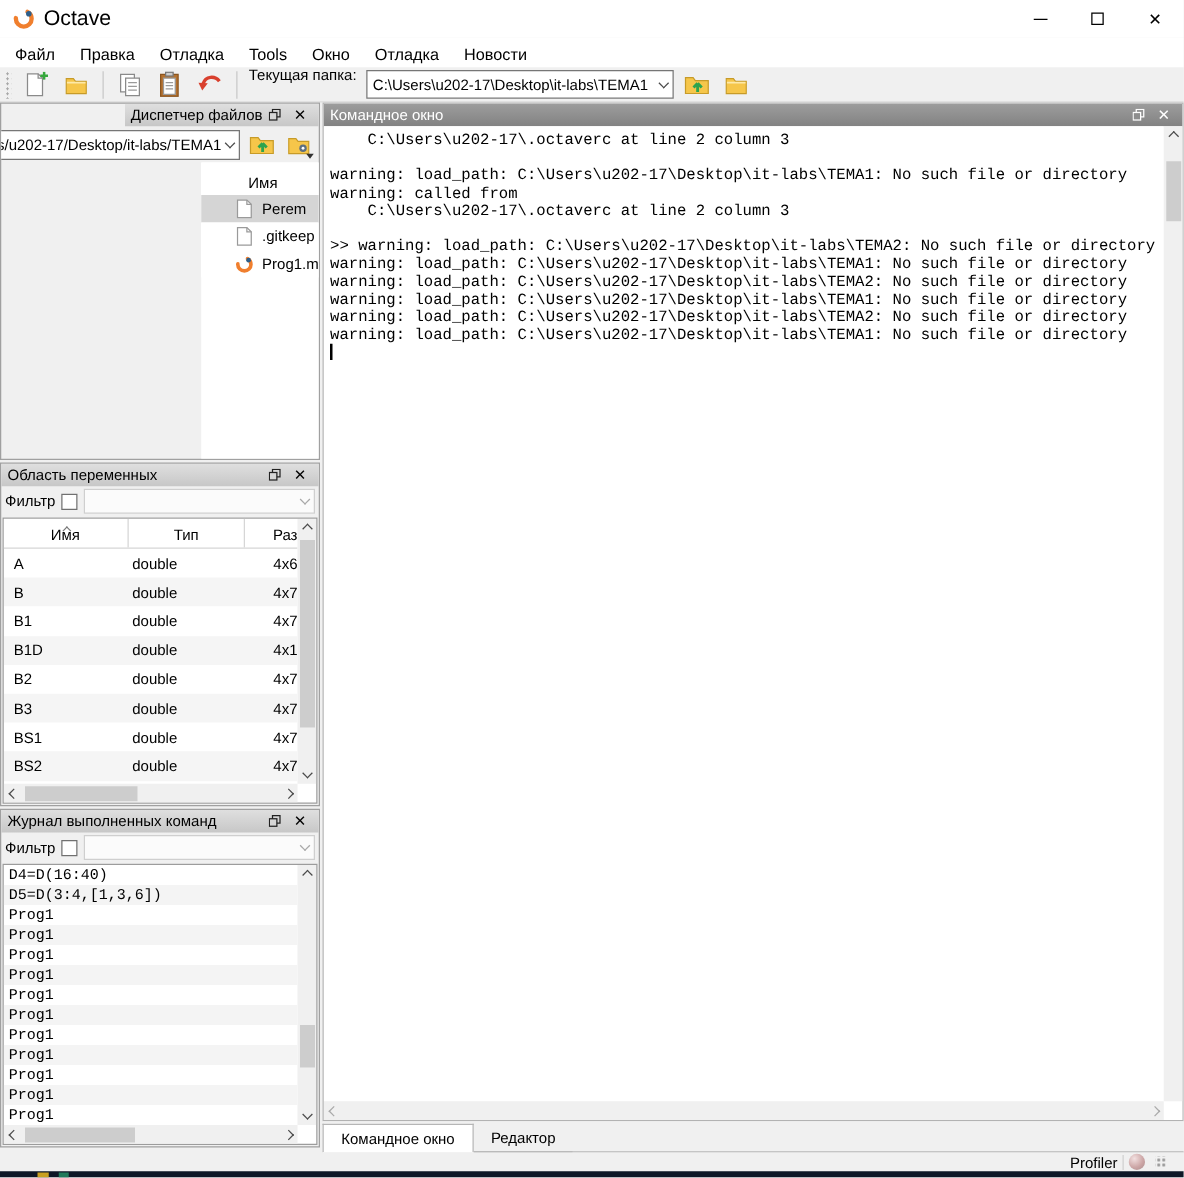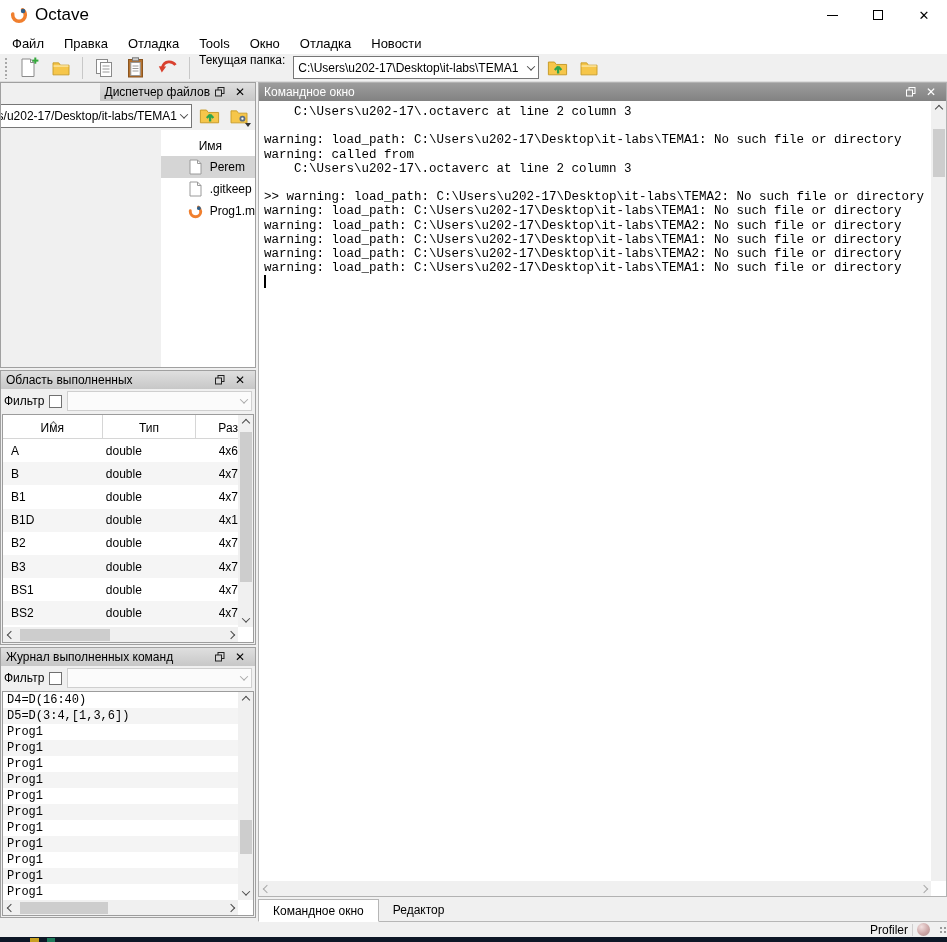--- a/index.html
+++ b/index.html
@@ -103,21 +103,21 @@
   
   .cmd-body { position:absolute; top:18px; left:0; right:15px; bottom:15px; background:#fff; overflow:hidden; }
   .console { font-family:"Liberation Mono", monospace; font-size:12.5px; line-height:14.2px; white-space:pre; padding:4px 0 0 5px; }
   .cursor { display:inline-block; width:1.5px; height:13px; background:#000; vertical-align:-2px; }
   .cmd-vsb { top:18px; bottom:15px; }
 
   
   .tabbar { position:absolute; left:258px; right:0; top:897px; height:25px; background:#f0f0f0; display:flex; align-items:flex-end; border-bottom:1px solid #b6b6b6; }
   .tab { height:23px; padding:4px 14px 0; font-size:12px; margin-bottom:-1px; border-bottom:1px solid #b6b6b6; }
   .tab.active { background:#fff; border:1px solid #b6b6b6; border-bottom:1px solid #fff; }
-  .statusbar { position:absolute; left:0; right:0; top:922px; height:15px; background:#f0f0f0; display:flex; align-items:center; justify-content:flex-end; gap:4px; }
+  .statusbar { position:absolute; left:0; right:0; top:922px; height:15px; background:#f0f0f0; display:flex; align-items:center; justify-content:flex-end; gap:4px; padding-right:14px; }
   .status-sep { width:1px; height:12px; background:#cfcfcf; }
   .profiler-ball { width:13px; height:13px; border-radius:50%; background:radial-gradient(circle at 35% 30%, #f2e0e0, #cda7a7 55%, #a98989); }
   .grip { width:9px; height:9px; margin-left:4px; background-image:radial-gradient(#9a9a9a 1.1px, transparent 1.2px); background-size:4px 4px; background-position:bottom right; }
 
   .taskbar-strip { position:absolute; left:0; right:0; top:937px; height:5px; background:#0d1726; }
   .taskbar-strip .blip { position:absolute; top:1px; height:4px; }
 </style>
 </head>
 <body>
 
@@ -280,21 +280,21 @@
             </svg>
           </span>
           <span class="fname">Prog1.m</span>
         </div>
       </div>
   </div>
 </div>
 
 <div class="panel" id="panel-workspace">
   <div class="panel-title">
-    <span>Область выполненных</span>
+    <span>Область переменных</span>
     <span class="pt-spacer"></span>
     <span class="pt-btn">
         <svg width="10" height="10">
           <rect x="3" y="0.5" width="6" height="6" fill="none" stroke="#222"></rect>
           <rect x="0.5" y="3" width="6" height="6" fill="#d6d6d6" stroke="#222"></rect>
         </svg>
       </span>
     <span class="pt-btn">
         <span>✕</span>
       </span>

